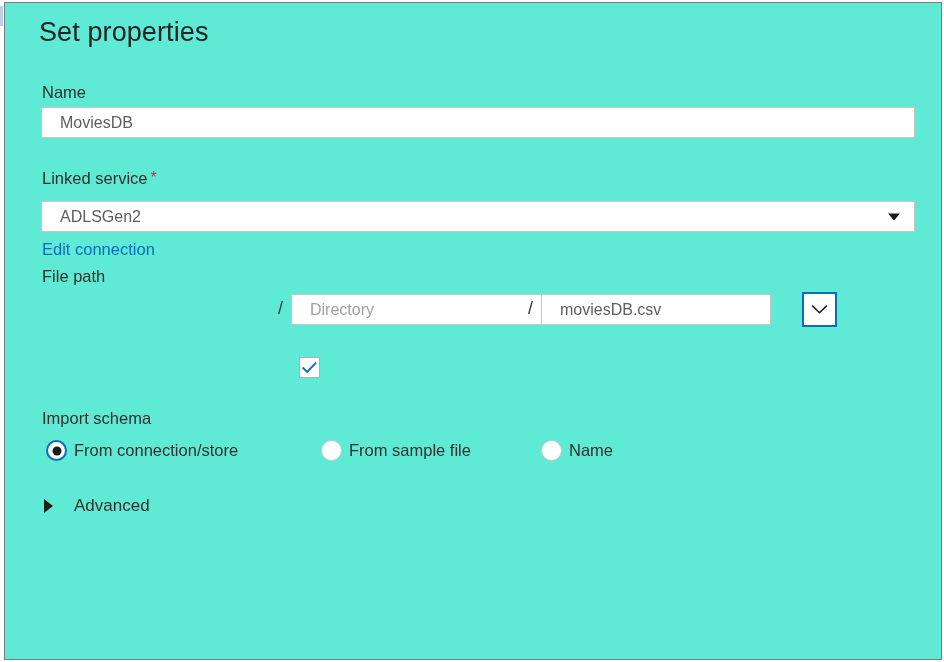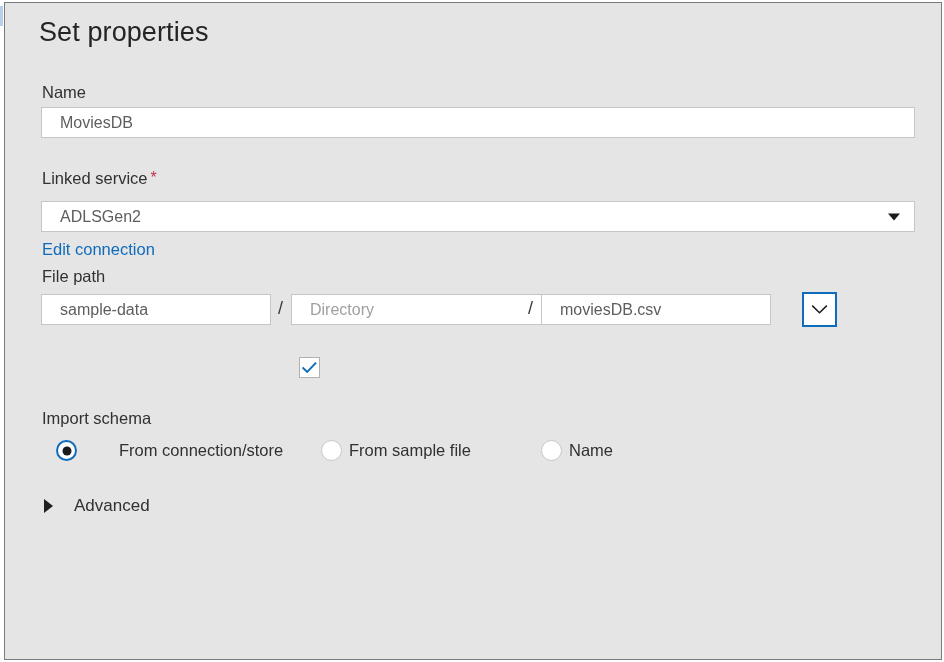--- a/index.html
+++ b/index.html
@@ -16,21 +16,21 @@
 
   
   #panel {
     position: absolute;
     left: 4px;
     top: 2px;
     width: 938px;
     height: 658px;
     box-sizing: border-box;
     border: 1px solid #7a7a7a;
-    background: #e5e5e5;
+    background: #5eead4;
   }
 
   
   #edge-sliver {
     position: absolute;
     left: 0px;
     top: 6px;
     width: 3px;
     height: 20px;
     background: #b9cfe8;
@@ -214,21 +214,21 @@
     width: 9px;
     height: 9px;
     border-radius: 50%;
     background: #1b1b1b;
   }
   .radio-text {
     font-size: 16.5px;
     color: #323130;
     margin-left: 7px;
   }
-  #radio-0 { left: 15px; gap: 35px; }
+  #radio-0 { left: 5px; }
   #radio-1 { left: 280px; text-align: right; }
   #radio-2 { left: 500px; }
 
   
   #advanced-row {
     position: absolute;
     left: 36px;
     top: 490px;
     display: flex;
     align-items: center;
@@ -265,23 +265,20 @@
   <div class="txt-input" id="ls-input">
     <span>ADLSGen2</span>
     <span id="ls-caret"></span>
   </div>
 
   <div id="edit-connection">Edit connection</div>
 
   <div class="field-label" id="fp-label">File path</div>
 
   <div id="fp-container">
-    <div class="txt-input" id="fp-1">
-      <span>sample-data</span>
-    </div>
     <div class="slash" id="slash-1">/</div>
 
     <div class="txt-input placeholder" id="fp-2">
       <span>Directory</span>
     </div>
     <div class="slash" id="slash-2">/</div>
 
     <div class="txt-input" id="fp-3">
       <span>moviesDB.csv</span>
     </div>

